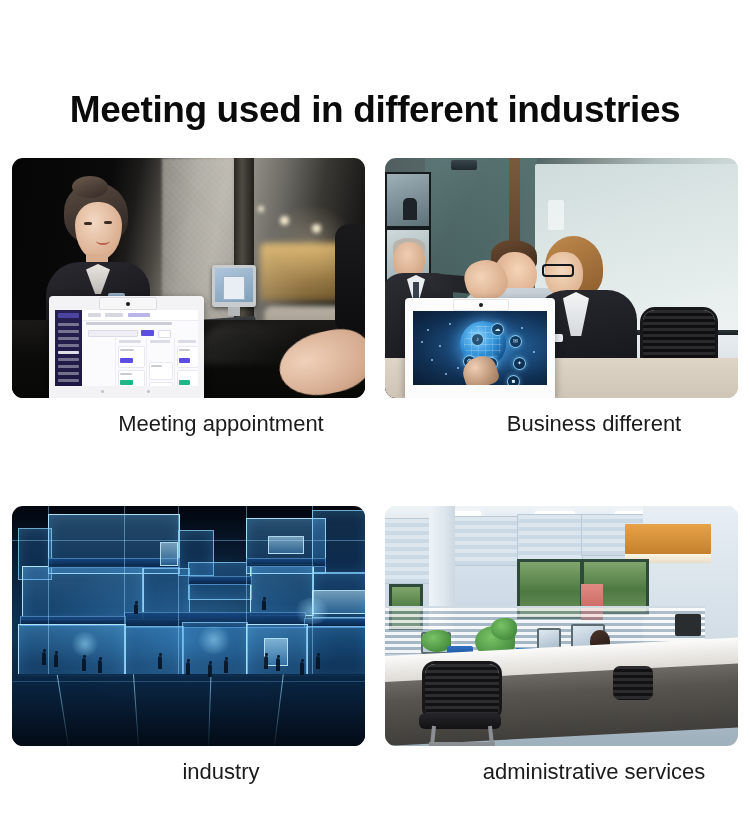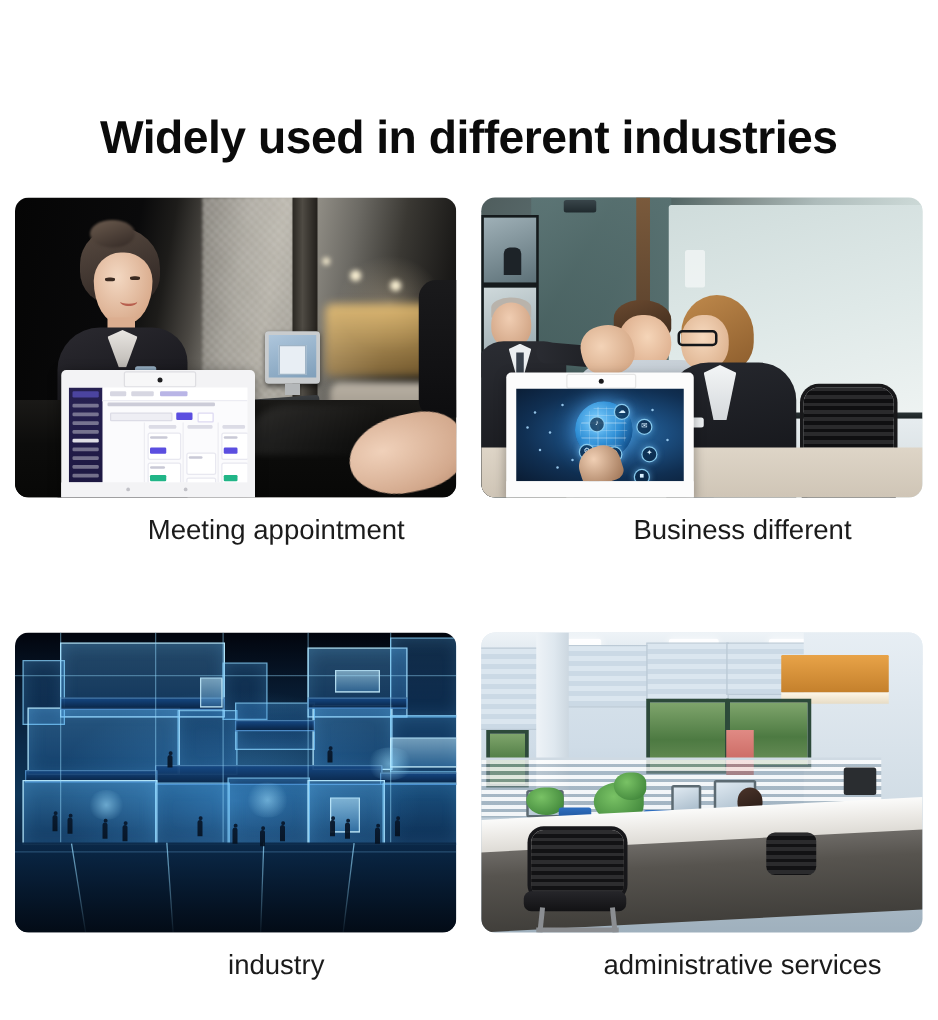--- a/index.html
+++ b/index.html
@@ -654,21 +654,21 @@
   .p4-hline {
     position:absolute; height:1px;
     background: rgba(150,220,255,.40);
   }
 </style>
 </head>
 <body>
 
 <div class="page">
 
-  <h1 class="page-title">Widely used in different industries</h1>
+  <h1 class="page-title">Meeting used in different industries</h1>
 
   <div class="grid">
 
     <div class="cell">
       <div class="card photo1">
         <div class="p1-glasswall"></div>
         <div class="p1-pillar"></div>
         <div class="p1-warmshelf"></div>
         <div class="p1-lamp" style="left:268px;top:58px;"></div>
         <div class="p1-lamp" style="left:300px;top:66px;"></div>

